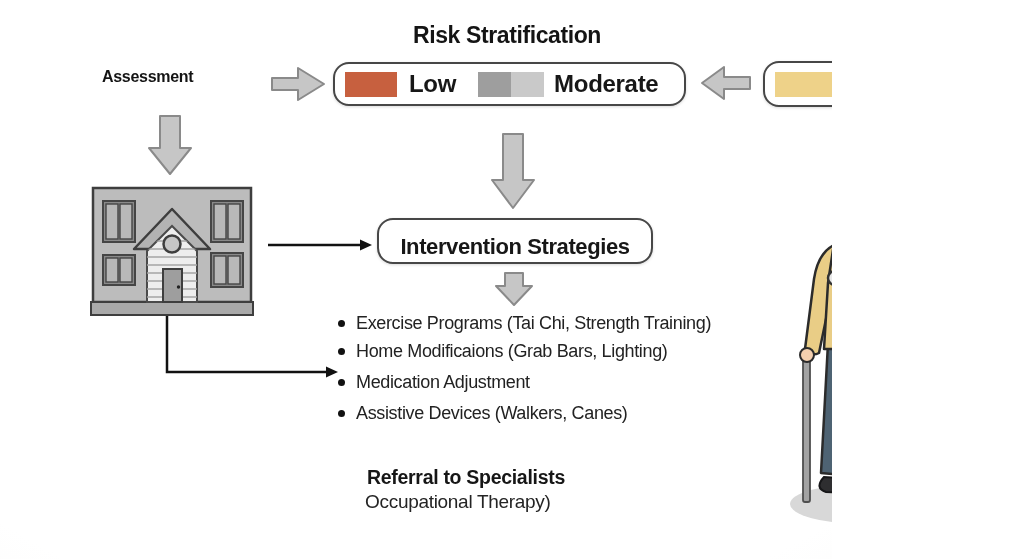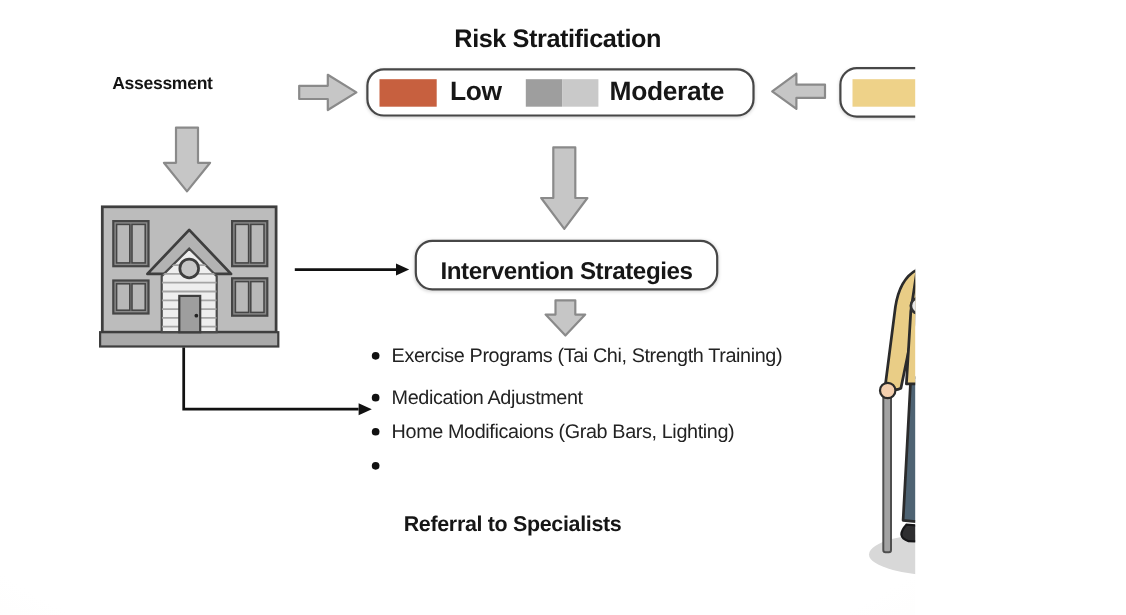--- a/index.html
+++ b/index.html
@@ -34,21 +34,21 @@
   .swatch.two { width:66px; height:25px; display:flex; }
   .swatch.two .half { flex:1; height:100%; }
   .swatch.high { width:62px; }
   .rlabel { font-size:24px; font-weight:700; letter-spacing:-0.3px; color:#171717; }
   .ml12 { margin-left:12px; } .ml22 { margin-left:22px; } .ml10 { margin-left:10px; } .ml16 { margin-left:16px; }
   .box-label { font-size:22px; font-weight:700; letter-spacing:-0.4px; color:#171717;margin-top:12px; }
 
   .bullet-list { left:338px; top:311px; width:400px; list-style:none; }
   .bullet-list li { display:flex; gap:11px; line-height:25px; margin-bottom:6px;
     font-size:18px; letter-spacing:-0.35px; color:#222; }
-  .bullet-list li:first-child { margin-bottom:13px; }
+  .bullet-list li:first-child { margin-bottom:3px; }
   .dot { width:7px; height:7px; border-radius:50%; background:#111; margin-top:9px; flex:none; }
 
   .referral { left:367px; top:466px; width:300px; }
   .referral-title { font-size:19.5px; font-weight:700; letter-spacing:-0.3px; color:#161616; }
   .referral-subtitle { font-size:19px; letter-spacing:-0.3px; color:#242424; margin-top:2px; margin-left:-2px; }
 
   svg { display:block; }
   .blockarrow { fill:#c6c6c6; stroke:#8a8a8a; stroke-width:2; stroke-linejoin:round; }
 </style>
 </head>
@@ -154,38 +154,40 @@
     <polygon class="blockarrow" points="11,2 29,2 29,15 38,15 20,34 2,15 11,15"></polygon>
   </svg>
 
   <ul class="abs bullet-list">
     <li>
       <span class="dot"></span>
       <span>Exercise Programs (Tai Chi, Strength Training)</span>
     </li>
     <li>
       <span class="dot"></span>
+      <span>Home Modificaions (Grab Bars, Lighting)</span>
+    </li>
+    <li>
+      <span class="dot"></span>
       <span>Medication Adjustment</span>
     </li>
     <li>
       <span class="dot"></span>
-      <span>Home Modificaions (Grab Bars, Lighting)</span>
-    </li>
-    <li>
-      <span class="dot"></span>
+      <span>Assistive Devices (Walkers, Canes)</span>
     </li>
   </ul>
 
   <svg class="abs" style="left:158px; top:314px;" width="190" height="68" viewBox="0 0 190 68">
     <path d="M9,2 L9,58 L168,58" fill="none" stroke="#111" stroke-width="2.5"></path>
     <polygon points="168,52.5 180,58 168,63.5" fill="#111"></polygon>
   </svg>
 
   <div class="abs referral">
     <div class="referral-title">Referral to Specialists</div>
+    <div class="referral-subtitle">Occupational Therapy)</div>
   </div>
 
   <svg class="abs" style="left:778px; top:183px;" width="172" height="348" viewBox="0 0 172 348">
 
     <ellipse cx="86" cy="321" rx="74" ry="20" fill="#d8d8d8"></ellipse>
 
     <g fill="#a3a3a3" stroke="#4f4f4f" stroke-width="1.8">
       <rect x="25" y="170" width="7" height="149" rx="2"></rect>
       <rect x="134" y="170" width="7" height="149" rx="2"></rect>
     </g>

